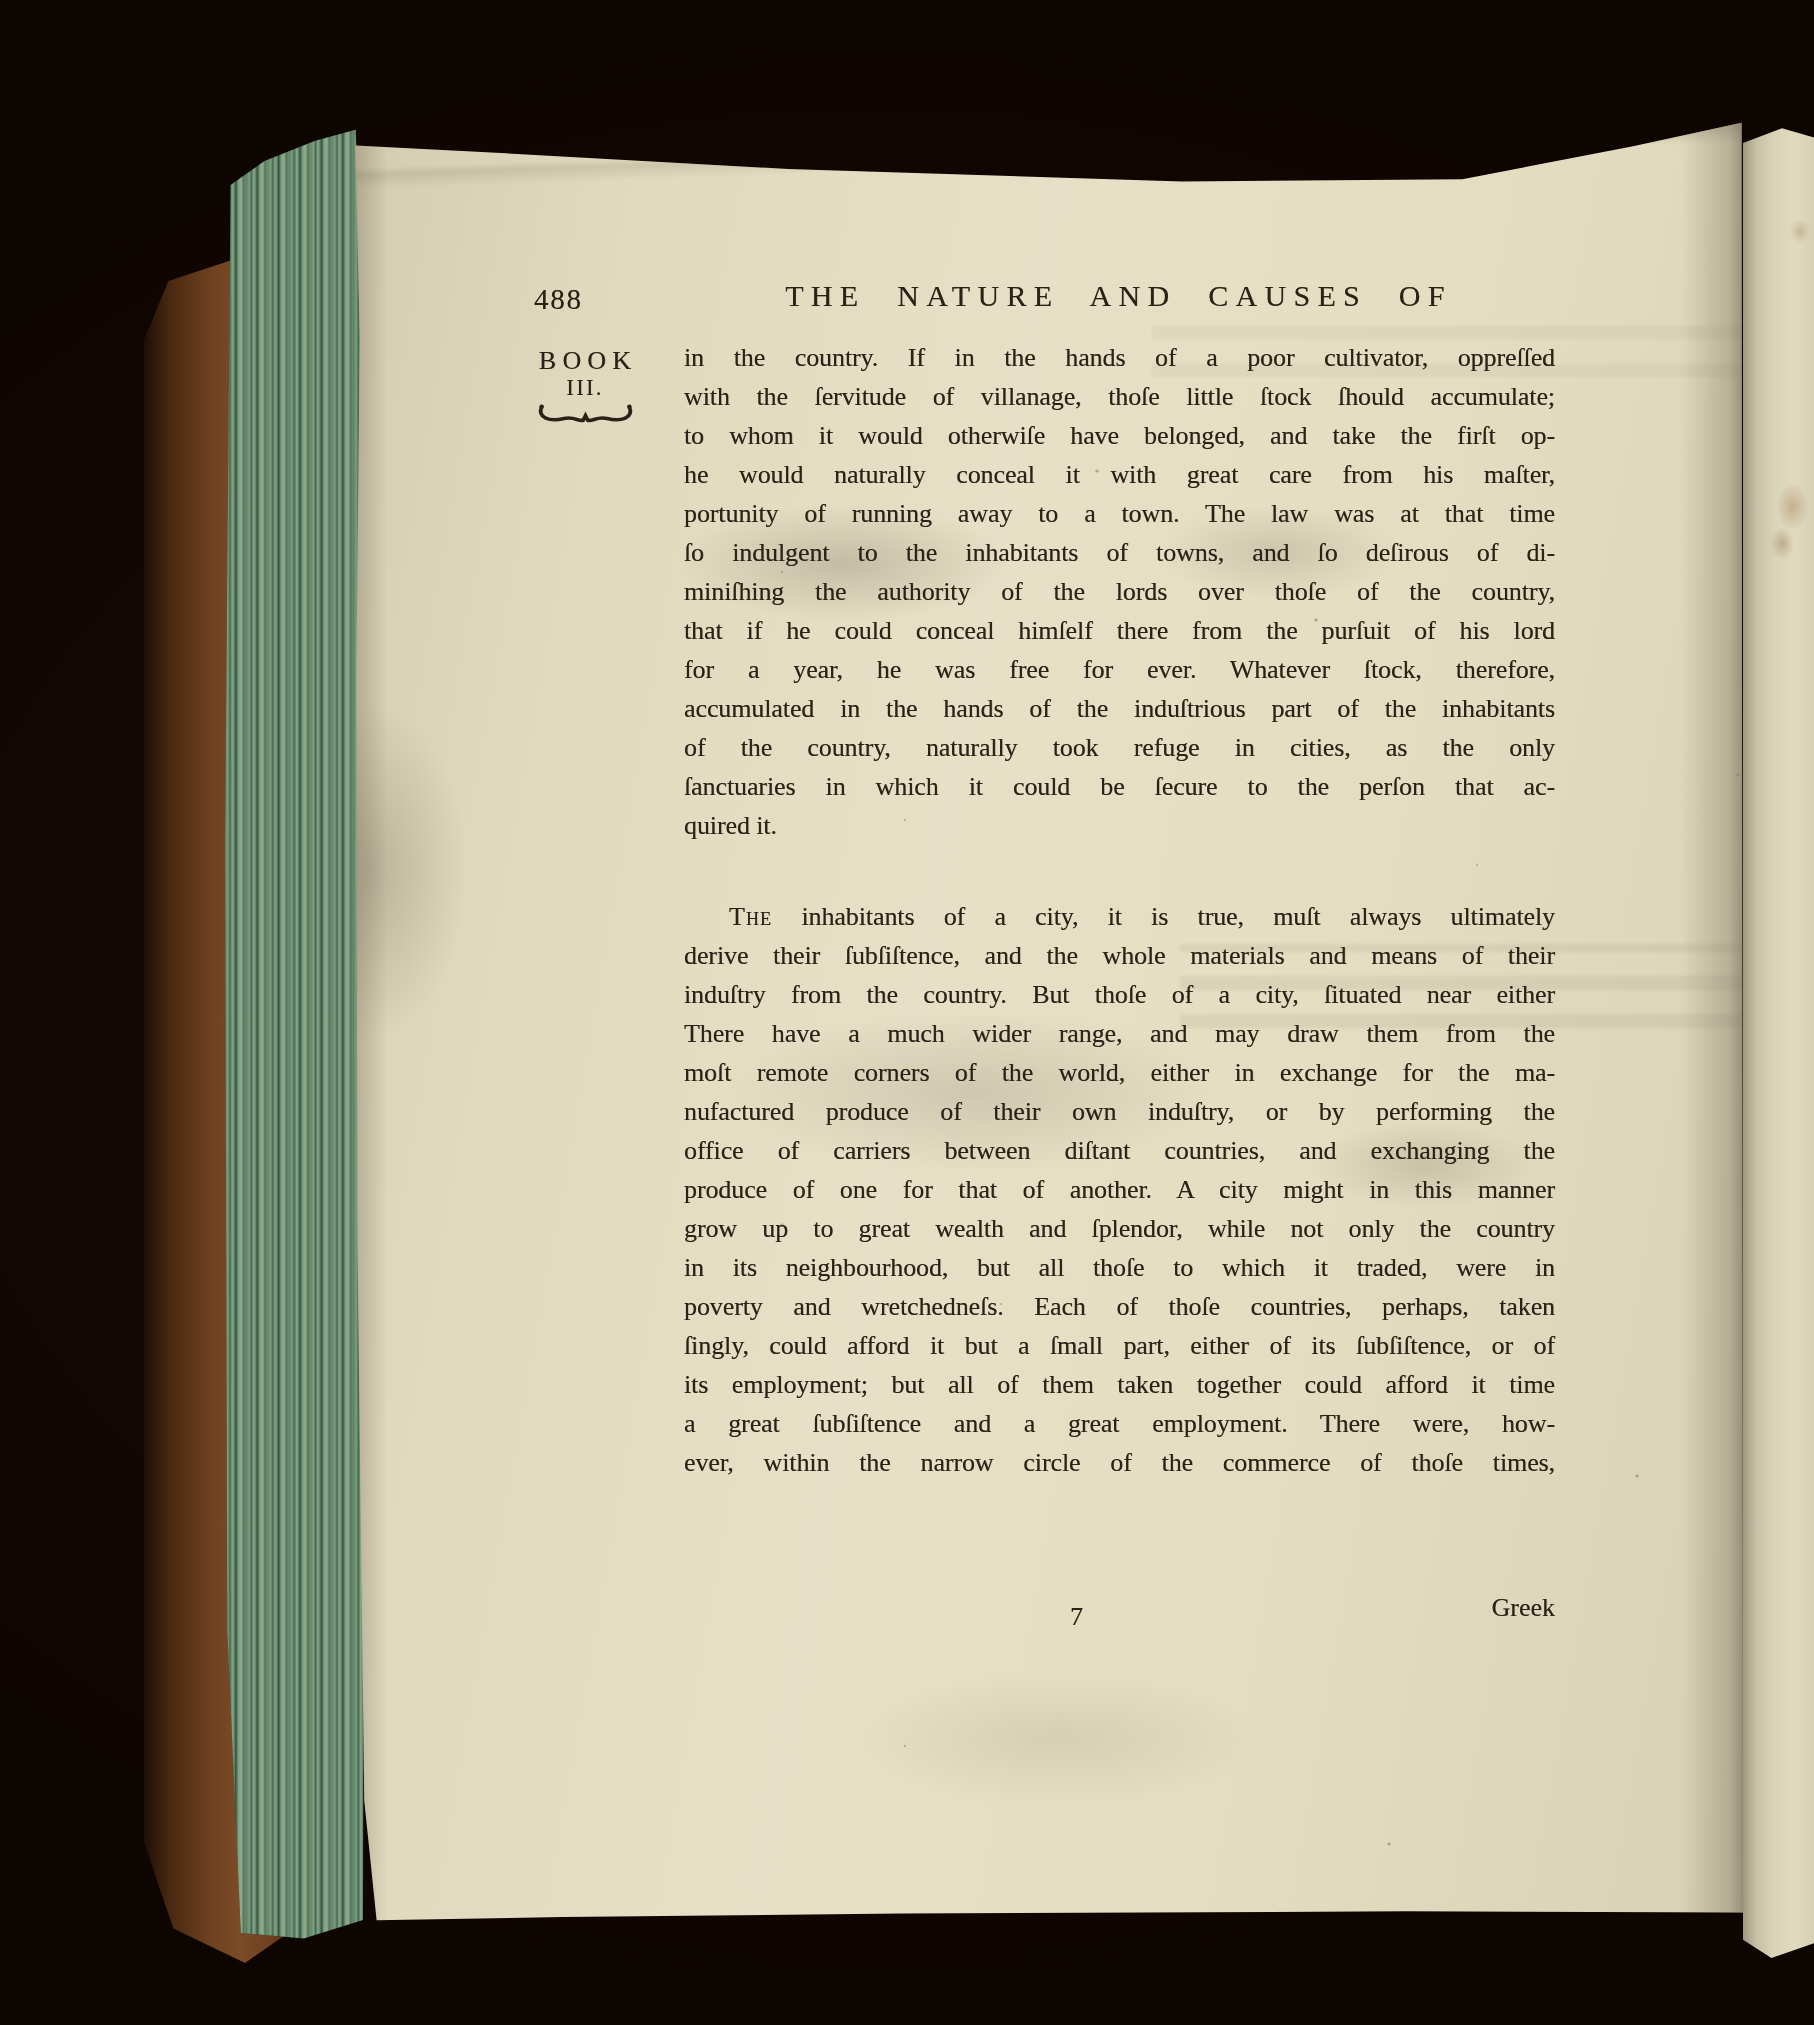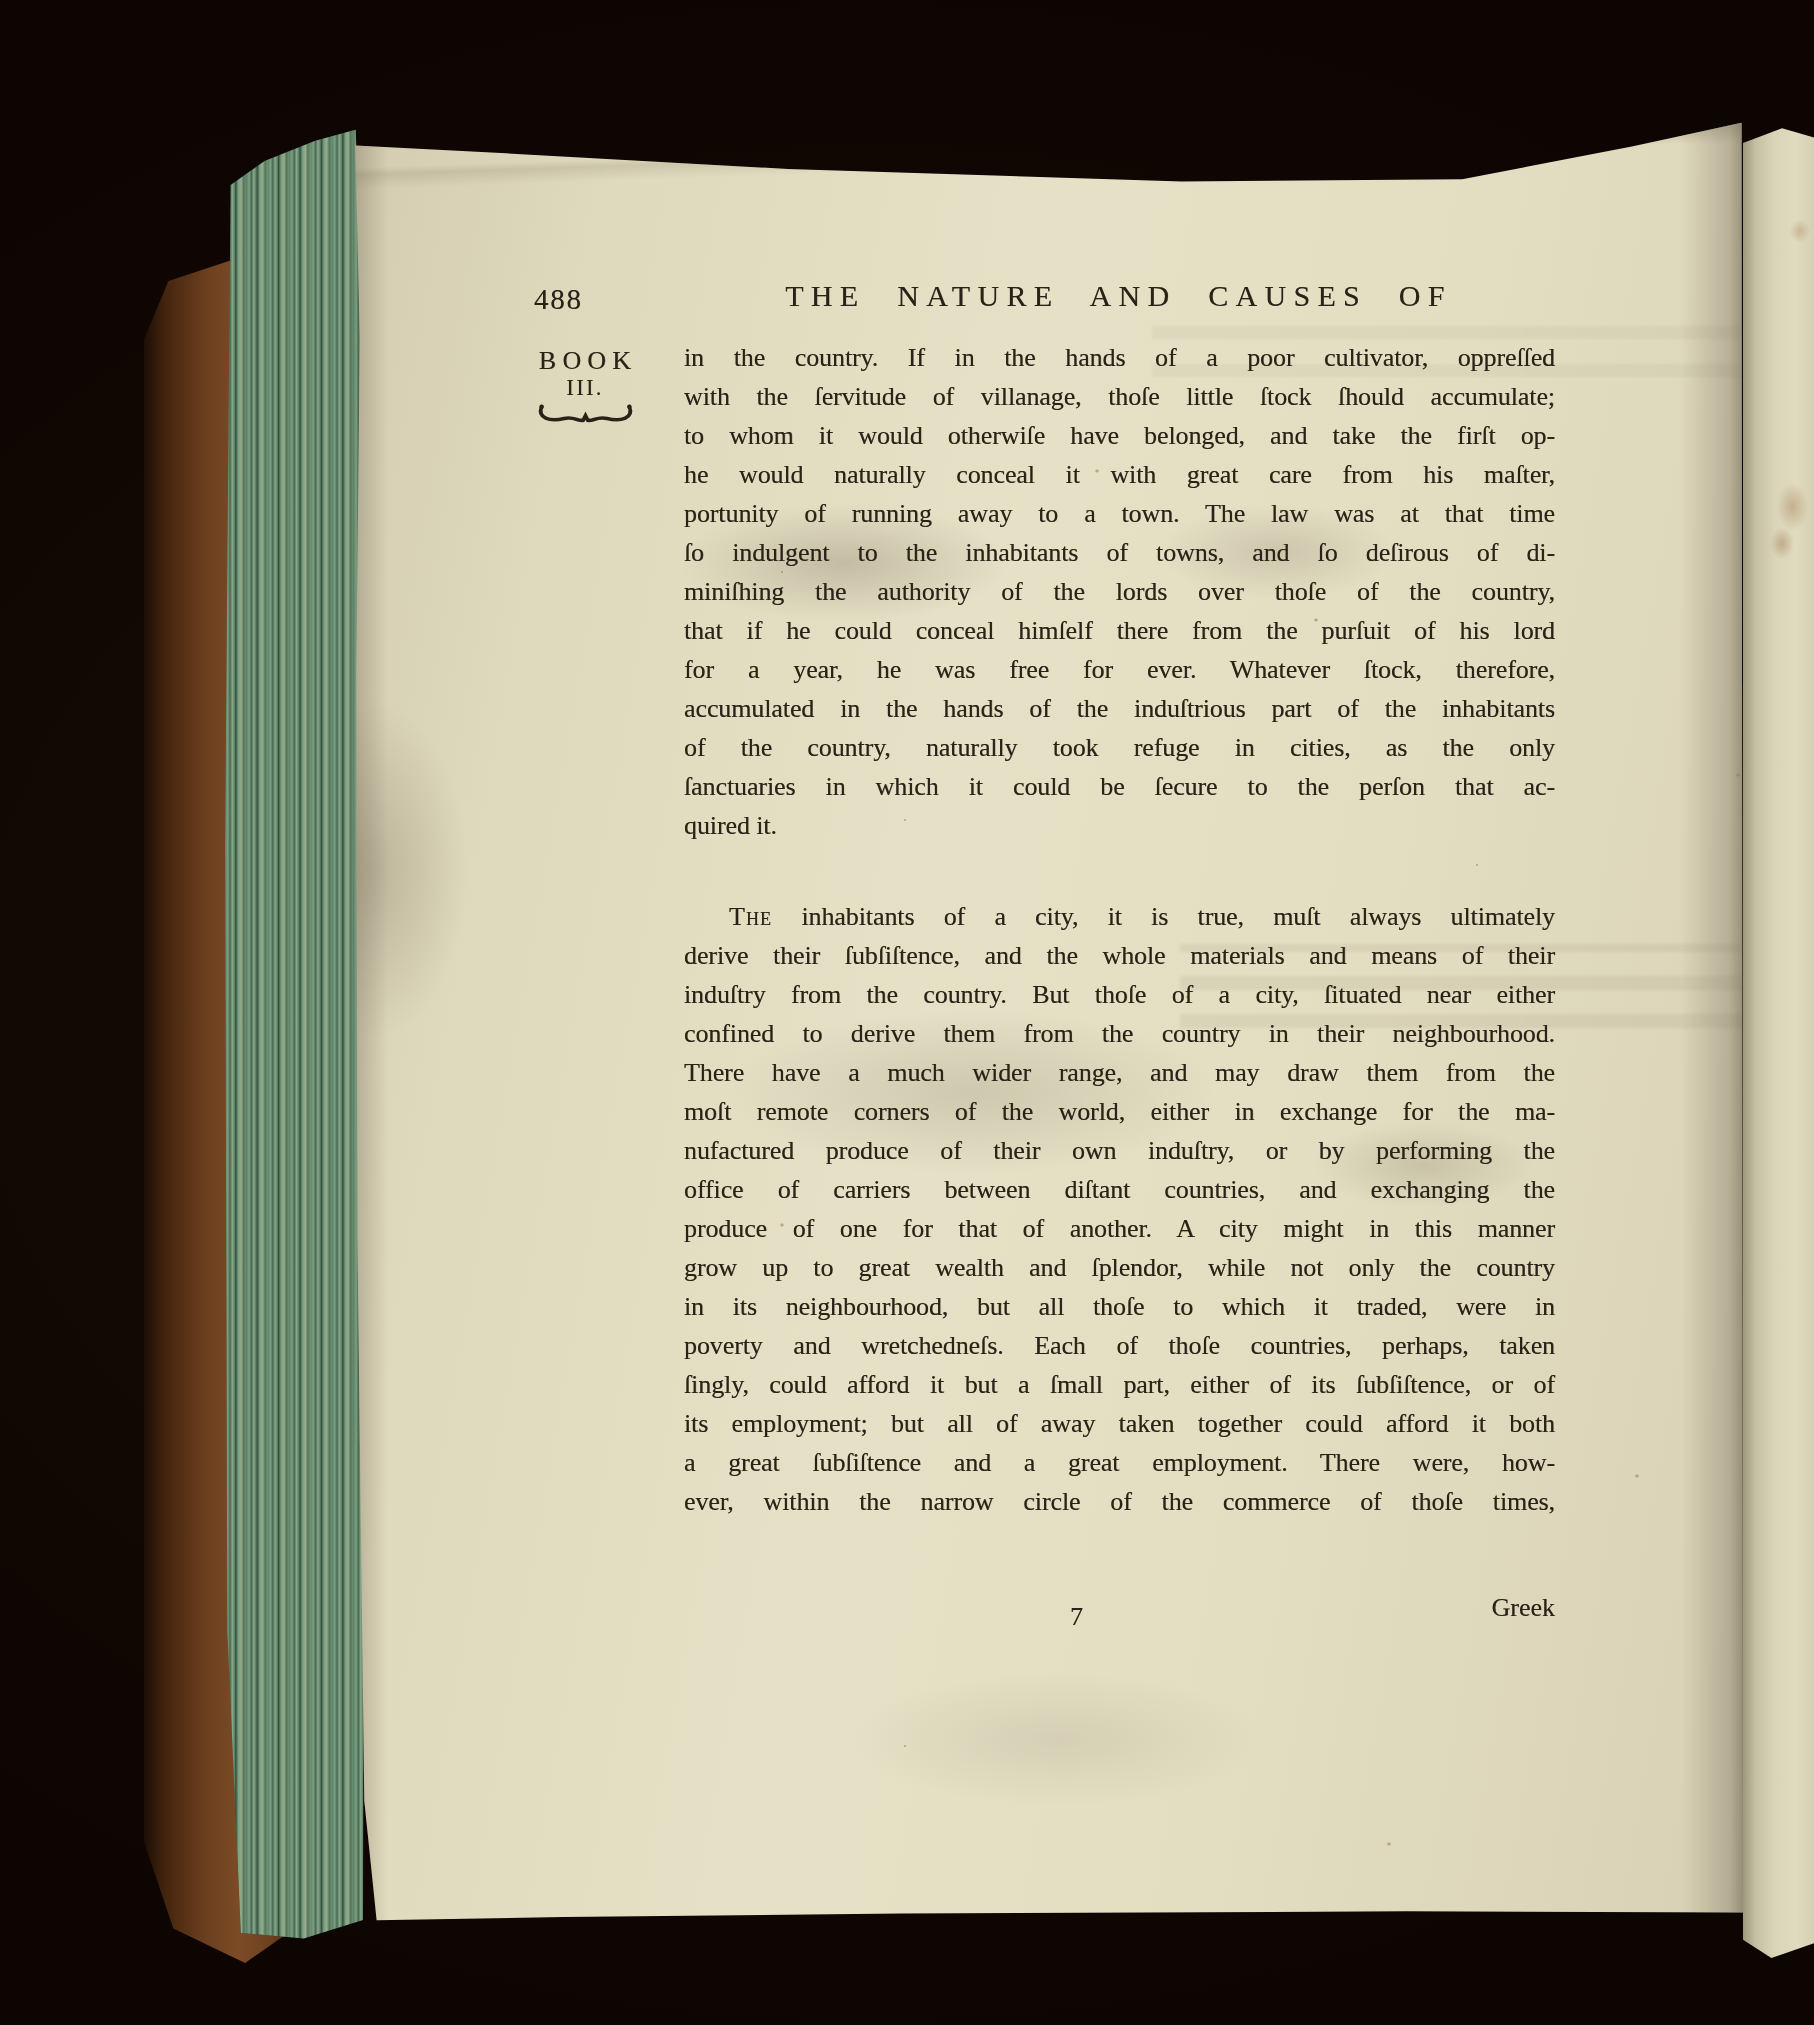--- a/index.html
+++ b/index.html
@@ -166,31 +166,30 @@
     <div class="line short">quired it.</div>
   </div>
 
   <div class="bodycol para2 ink">
     <div class="line indent">
       <span class="smallcap-lead">The</span>
       <span>inhabitants of a city, it is true, muſt always ultimately</span>
     </div>
     <div class="line">derive their ſubſiſtence, and the whole materials and means of their</div>
     <div class="line">induſtry from the country.  But thoſe of a city, ſituated near either</div>
-    <div class="line">confined to derive them from the country in their neighbourhood.</div>
     <div class="line">There have a much wider range, and may draw them from the</div>
     <div class="line">moſt remote corners of the world, either in exchange for the ma-</div>
     <div class="line">nufactured produce of their own induſtry, or by performing the</div>
     <div class="line">office of carriers between diſtant countries, and exchanging the</div>
     <div class="line">produce of one for that of another.  A city might in this manner</div>
     <div class="line">grow up to great wealth and ſplendor, while not only the country</div>
     <div class="line">in its neighbourhood, but all thoſe to which it traded, were in</div>
     <div class="line">poverty and wretchedneſs.  Each of thoſe countries, perhaps, taken</div>
     <div class="line">ſingly, could afford it but a ſmall part, either of its ſubſiſtence, or of</div>
-    <div class="line">its employment; but all of away taken together could afford it both</div>
+    <div class="line">its employment; but all of them taken together could afford it time</div>
     <div class="line">a great ſubſiſtence and a great employment.  There were, how-</div>
     <div class="line">ever, within the narrow circle of the commerce of thoſe times,</div>
   </div>
 
   <div class="signature-mark ink">7</div>
 
   <div class="catchword-row ink">Greek</div>
 
 </div>
 

